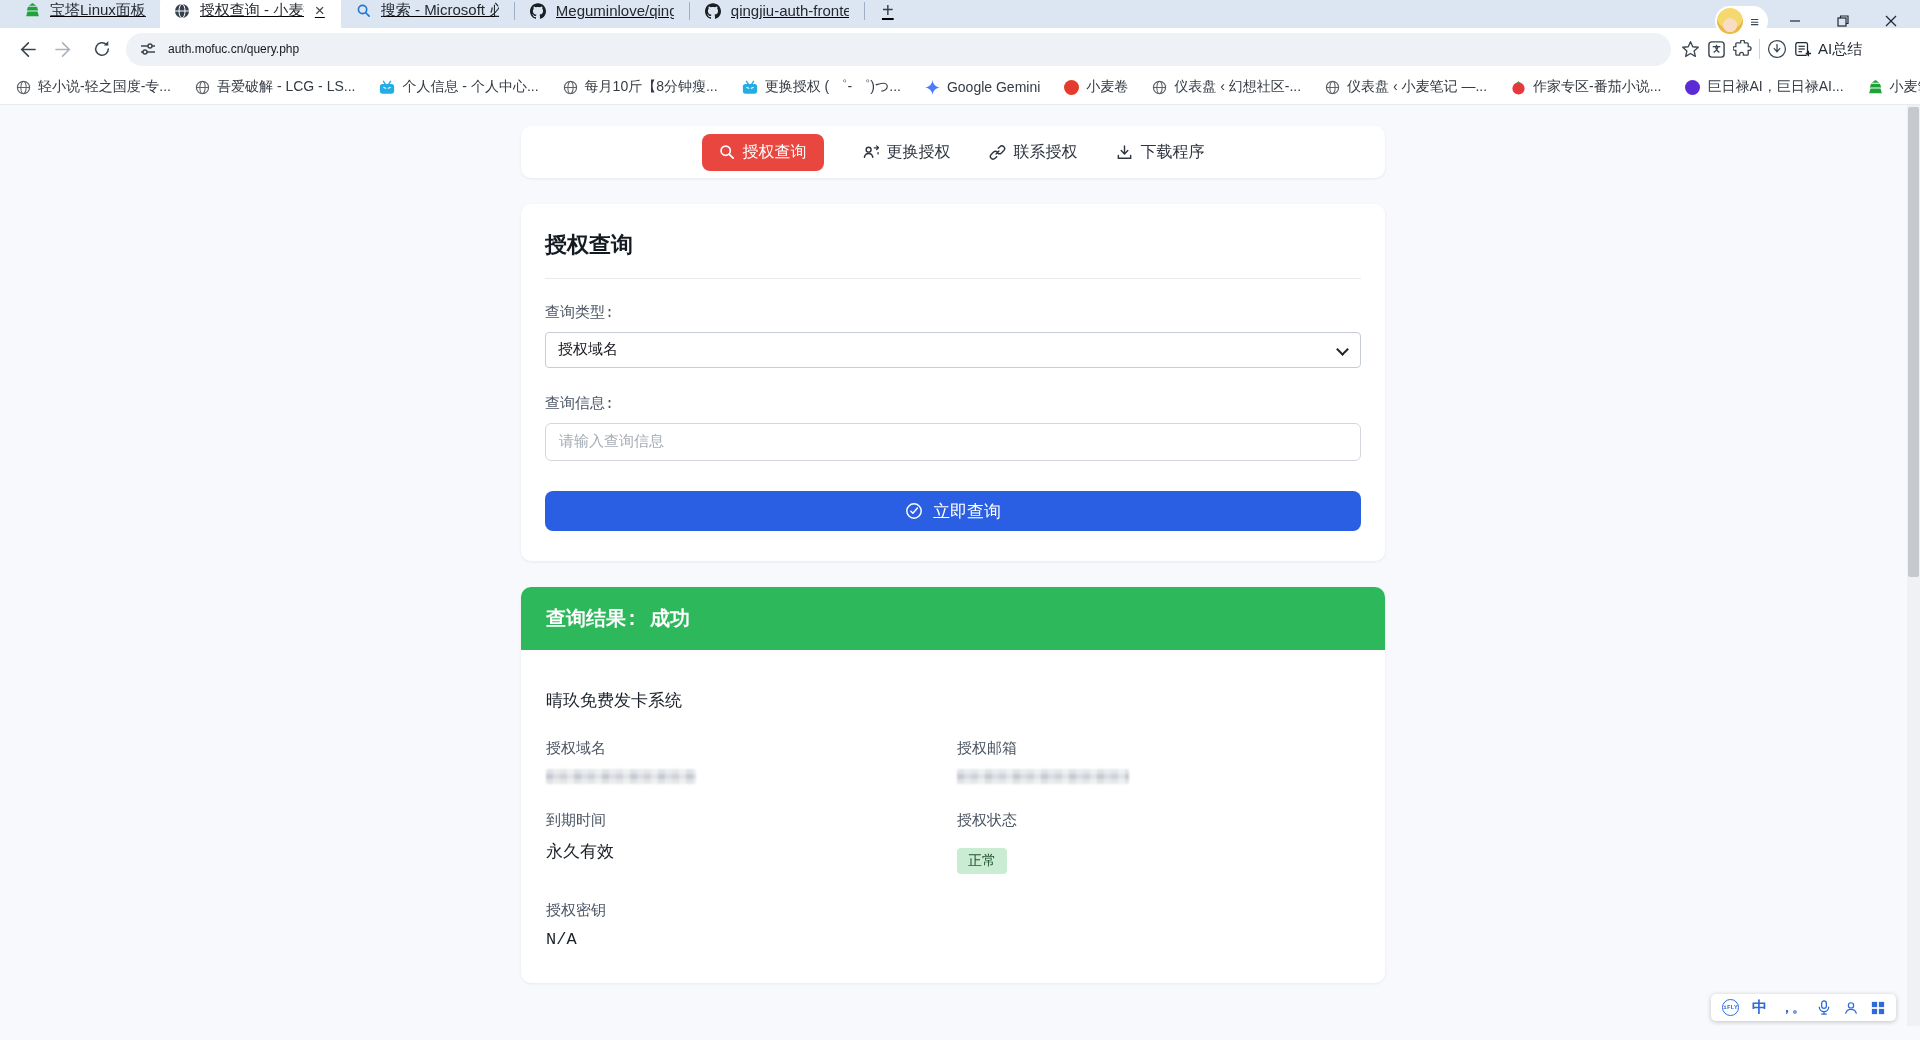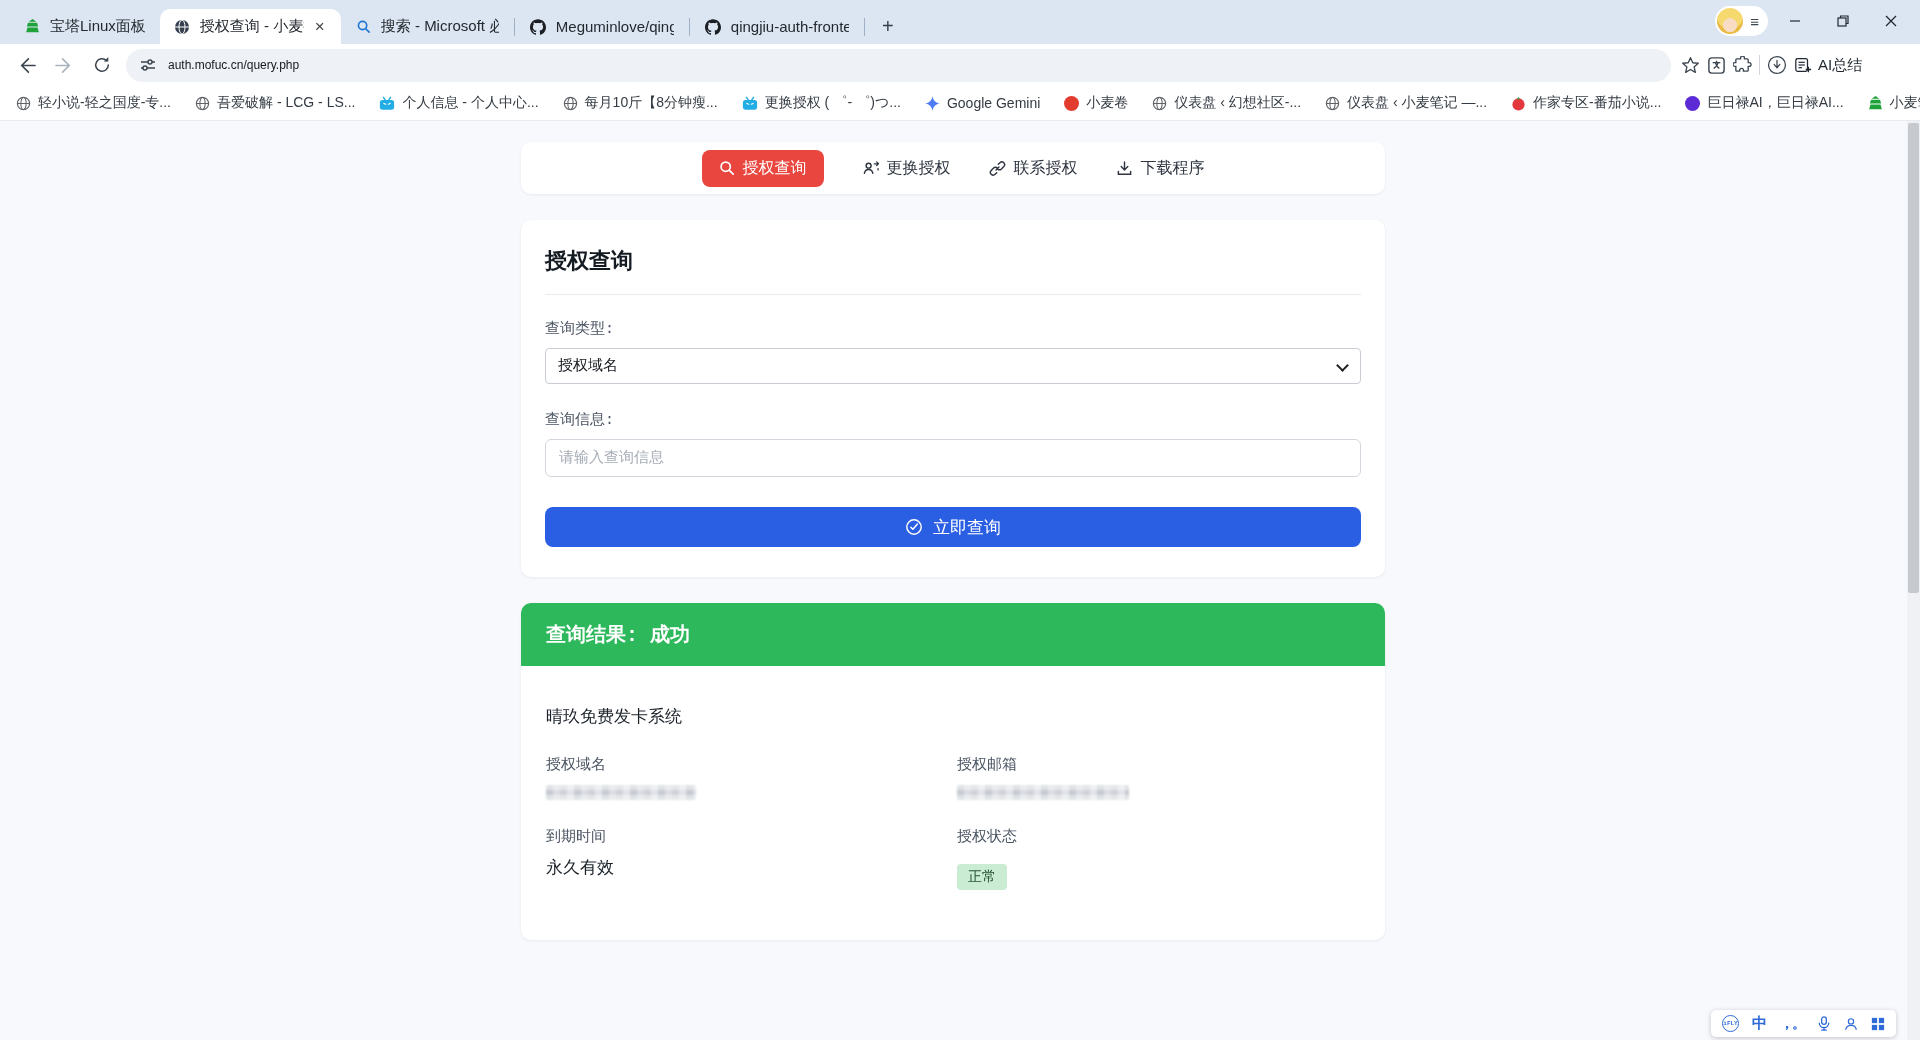--- a/index.html
+++ b/index.html
@@ -1,20 +1,20 @@
 <!DOCTYPE html>
 <html><head>
 <meta charset="utf-8">
 <style>
   * { box-sizing: border-box; margin: 0; padding: 0; }
   html,body { width:1920px; height:1040px; overflow:hidden; }
   body { font-family:"Liberation Sans","DejaVu Sans",sans-serif; background:#f7f9fc; }
 
   
-  .tabstrip { height:44px; background:#dce6f3; display:flex; align-items:flex-end; padding:0 0 0 10px; position:relative; }
+  .tabstrip { height:28px; background:#dce6f3; display:flex; align-items:flex-end; padding:0 0 0 10px; position:relative;text-decoration:underline; }
   .tab { height:35px; display:flex; align-items:center; gap:9px; padding:0 14px; font-size:15px;
          color:#24292f; border-radius:10px 10px 0 0; white-space:nowrap; cursor:default; }
   .tab .t-label { max-width:118px; overflow:hidden; text-overflow:clip; }
   .tab.active { background:#ffffff; }
   .tab.active .t-label { max-width:104px; }
   .tab-sep { width:1px; height:18px; background:#9fb0c4; margin:0 1px 8px 1px; }
   .tab-close { font-size:17px; color:#444; padding:0 2px; line-height:1; }
   .newtab { width:28px; height:28px; margin:0 0 4px 8px; border-radius:50%; display:flex; align-items:center;
             justify-content:center; font-size:20px; color:#33404d; }
   .favicon { width:17px; height:17px; flex:0 0 auto; display:flex; align-items:center; justify-content:center; }
@@ -415,20 +415,24 @@
             <div class="mosaic email"></div>
           </div>
           <div class="rfield">
             <div class="field-label">到期时间</div>
             <div class="rvalue">永久有效</div>
           </div>
           <div class="rfield">
             <div class="field-label">授权状态</div>
             <span class="badge">正常</span>
           </div>
+          <div class="rfield" style="grid-column:1 / 3;">
+            <div class="field-label">授权密钥</div>
+            <div class="rvalue">N/A</div>
+          </div>
         </div>
       </div>
     </div>
 
   </div>
 
   <div class="scrollbar">
     <div class="scroll-thumb"></div>
   </div>
 

